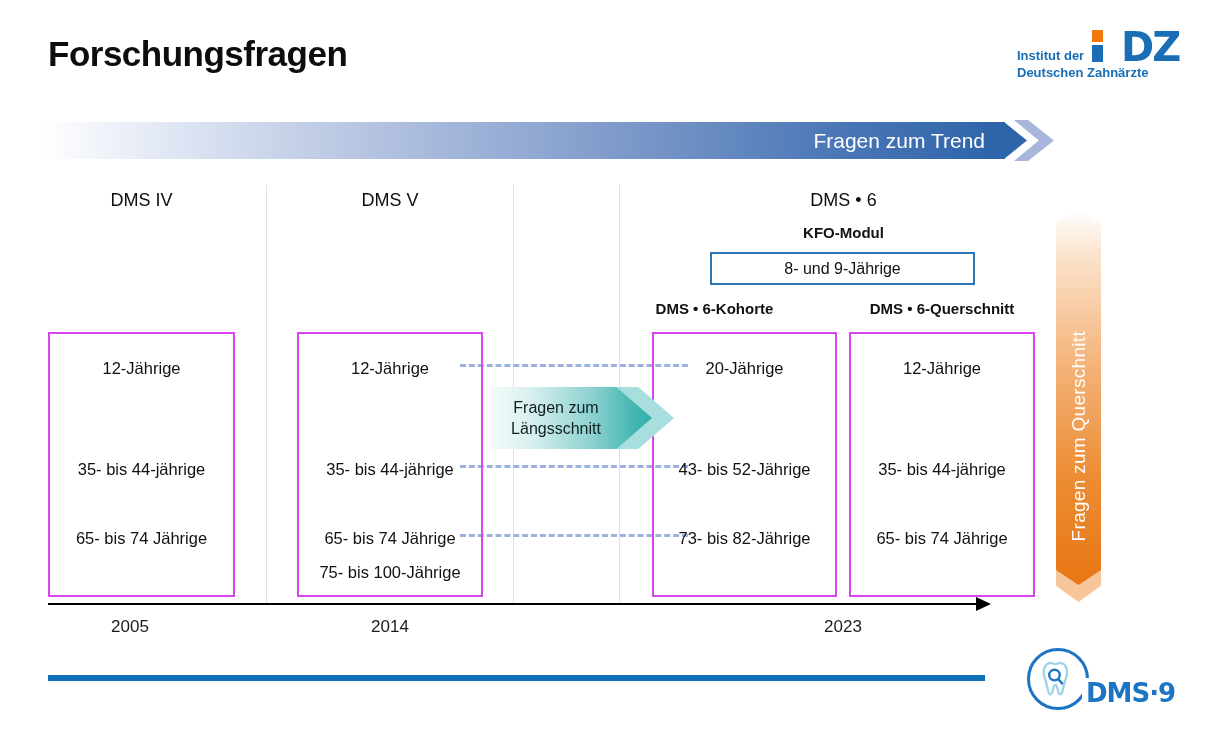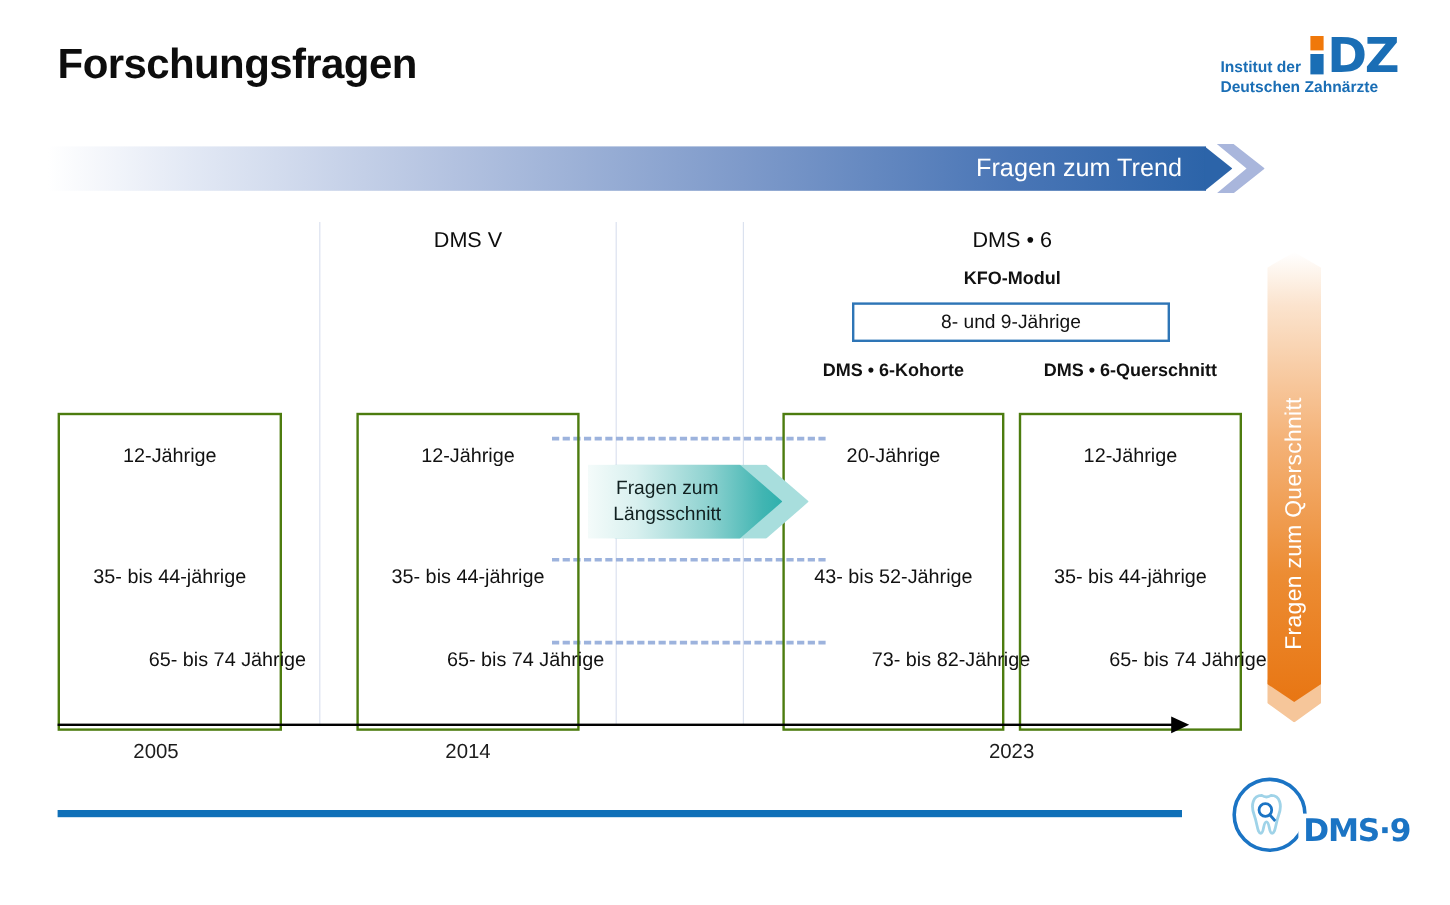--- a/index.html
+++ b/index.html
@@ -3,21 +3,21 @@
 <meta charset="utf-8">
 <style>
   html,body{margin:0;padding:0;background:#fff;}
   #slide{
     position:relative;width:1208px;height:754px;background:#ffffff;
     font-family:"Liberation Sans","DejaVu Sans",sans-serif;color:#111;overflow:hidden;
   }
   
   .title{position:absolute;left:48px;top:34px;font-size:35px;font-weight:bold;letter-spacing:-0.5px;color:#0d0d0d;}
   
-  .idz-glyph{position:absolute;left:1092px;top:30px;display:flex;align-items:flex-end;gap:3px;}
+  .idz-glyph{position:absolute;left:1092px;top:30px;display:flex;align-items:flex-end;gap:18px;}
   .idz-i{display:flex;flex-direction:column;gap:3px;}
   .idz-i .dot{width:11px;height:12px;background:#f0780a;}
   .idz-i .stem{width:11px;height:17px;background:#1a6eb5;}
   .idz-letters{font-size:40px;line-height:30px;font-weight:bold;color:#1a6eb5;letter-spacing:-2px;font-family:"DejaVu Sans",sans-serif;}
   .idz-line{position:absolute;font-size:13px;font-weight:bold;color:#1a6eb5;}
   .idz-line1{left:1017px;top:48px;}
   .idz-line2{left:1017px;top:65px;text-align:right;}
   
   .trend-banner{position:absolute;left:40px;top:122px;width:965px;height:37px;
     background:linear-gradient(90deg,#ffffff 0%,#e3e9f5 12%,#b3c2e0 35%,#7e9aca 60%,#4a76b6 83%,#2c64a9 100%);z-index:3;}
@@ -30,27 +30,27 @@
   
   .vdiv{position:absolute;top:185px;height:420px;width:1px;background:#dbe2ef;z-index:0;}
   .vdiv1{left:266px;} .vdiv2{left:513px;} .vdiv3{left:619px;}
   
   .colhead{position:absolute;top:190px;font-size:18px;text-align:center;color:#0d0d0d;z-index:2;}
   .ch1{left:48px;width:187px;} .ch2{left:297px;width:186px;} .ch3{left:652px;width:383px;}
   .kfo-head{position:absolute;left:652px;width:383px;top:224px;font-size:15px;font-weight:bold;text-align:center;z-index:2;}
   .kfo-box{position:absolute;left:710px;top:252px;width:261px;height:29px;border:2px solid #2e75b6;
     background:#fff;display:flex;align-items:center;justify-content:center;font-size:16px;z-index:2;}
   .subhead{position:absolute;top:300px;font-size:15px;font-weight:bold;text-align:center;z-index:2;}
-  .sh1{left:652px;width:185px;} .sh2{left:849px;width:186px;}
+  .sh1{left:622px;width:185px;} .sh2{left:849px;width:186px;}
   
-  .agebox{position:absolute;top:344px;height:261px;border:2px solid #4d7c0f;z-index:2;}
+  .agebox{position:absolute;top:332px;height:261px;border:2px solid #d946ef;z-index:2;}
   .box1{left:48px;width:183px;} .box2{left:297px;width:182px;}
   .box3{left:652px;width:181px;} .box4{left:849px;width:182px;}
   .agebox .item{position:absolute;left:0;width:100%;text-align:center;font-size:16.5px;line-height:22px;color:#111;}
-  .r1{top:23px;} .r2{top:57px;} .r3{top:124px;} .r4{top:193px;padding-left:48px;} .r5{top:227px;}
+  .r1{top:23px;} .r2{top:57px;} .r3{top:124px;} .r4{top:193px;} .r5{top:227px;}
   
   .dash{position:absolute;left:460px;width:228px;height:0;border-top:3px dashed #9db3dd;z-index:1;}
   .d1{top:364px;} .d2{top:465px;} .d3{top:534px;}
   
   .teal-light{position:absolute;left:512px;top:387px;width:162px;height:62px;background:#a8dedd;
     clip-path:polygon(0 0,78% 0,100% 50%,78% 100%,0 100%);z-index:4;}
   .teal-arrow{position:absolute;left:490px;top:387px;width:162px;height:62px;
     background:linear-gradient(90deg,#f4fbfa 0%,#d8f0ef 25%,#8ed2d0 62%,#41b5b2 90%,#2fb0ad 100%);
     clip-path:polygon(0 0,78% 0,100% 50%,78% 100%,0 100%);z-index:5;
     display:flex;flex-direction:column;align-items:center;justify-content:center;padding-right:30px;box-sizing:border-box;}
@@ -97,20 +97,21 @@
 
   <div class="trend-chevron"></div>
   <div class="trend-banner"></div>
   <div class="trend-tip"></div>
   <div class="trend-label">Fragen zum Trend</div>
 
   <div class="vdiv vdiv1"></div>
   <div class="vdiv vdiv2"></div>
   <div class="vdiv vdiv3"></div>
 
+  <div class="colhead ch1">DMS IV</div>
   <div class="colhead ch2">DMS V</div>
   <div class="colhead ch3">DMS • 6</div>
 
   <div class="kfo-head">KFO-Modul</div>
   <div class="kfo-box">
     <span>8- und 9-Jährige</span>
   </div>
 
   <div class="subhead sh1">DMS • 6-Kohorte</div>
   <div class="subhead sh2">DMS • 6-Querschnitt</div>
@@ -121,20 +122,21 @@
 
   <div class="agebox box1">
     <div class="item r1">12-Jährige</div>
     <div class="item r3">35- bis 44-jährige</div>
     <div class="item r4">65- bis 74 Jährige</div>
   </div>
   <div class="agebox box2">
     <div class="item r1">12-Jährige</div>
     <div class="item r3">35- bis 44-jährige</div>
     <div class="item r4">65- bis 74 Jährige</div>
+    <div class="item r5">75- bis 100-Jährige</div>
   </div>
   <div class="agebox box3">
     <div class="item r1">20-Jährige</div>
     <div class="item r3">43- bis 52-Jährige</div>
     <div class="item r4">73- bis 82-Jährige</div>
   </div>
   <div class="agebox box4">
     <div class="item r1">12-Jährige</div>
     <div class="item r3">35- bis 44-jährige</div>
     <div class="item r4">65- bis 74 Jährige</div>

